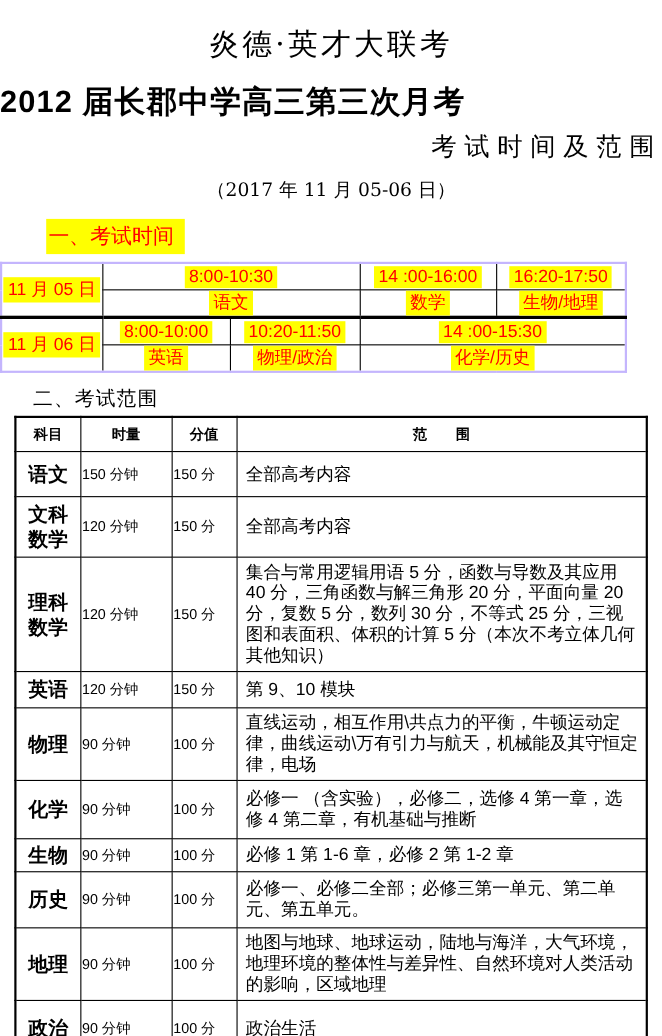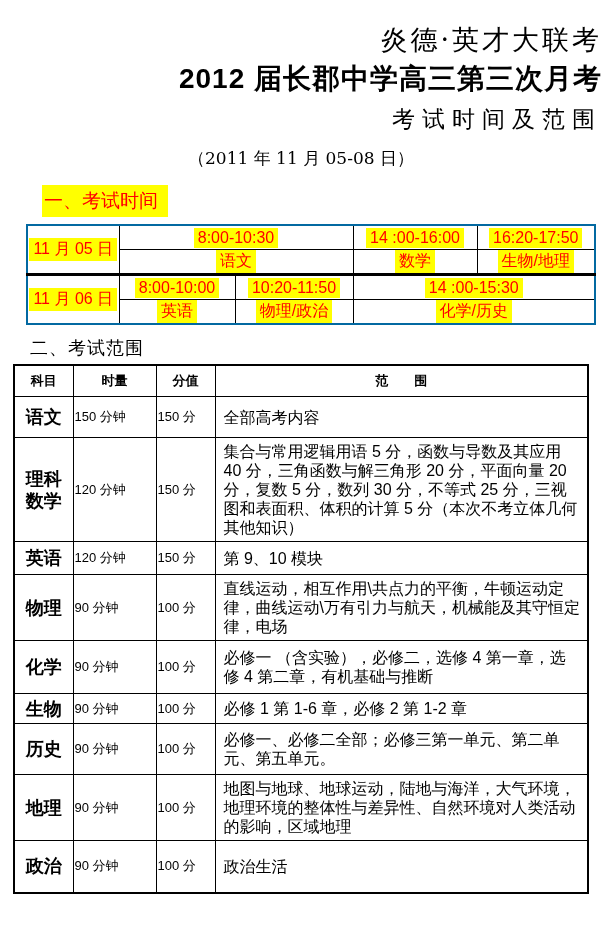--- a/index.html
+++ b/index.html
@@ -2,26 +2,26 @@
 <html><head>
 <meta charset="utf-8">
 <style>
   html,body { margin:0; padding:0; }
   body {
     width:602px; height:942px; background:#ffffff; color:#000;
     font-family:"Liberation Sans", sans-serif;
     overflow:hidden;
   }
   .brand-title {
-    margin-top:22px; text-align:right;
+    margin-top:22px; text-align:center;
     font-family:"DejaVu Serif", serif;
     font-size:27px; letter-spacing:3px;
   }
   .exam-title {
-    margin-top:2px; text-align:right;
+    margin-top:16px; text-align:left;
     font-size:28px; font-weight:bold; letter-spacing:1px;
   }
   .subtitle {
     margin-top:6px; text-align:right;
     font-family:"DejaVu Serif", serif;
     font-size:23px; letter-spacing:7px;
   }
   .date-line {
     margin-top:12px; text-align:center;
     font-family:"DejaVu Serif", serif;
@@ -33,22 +33,22 @@
   }
   .sec-time .hl {
     display:inline-block; font-size:19px; padding:3px 10px 3px 2px;
   }
   .sec-scope {
     margin:11px 0 4px 30px; font-size:18px; letter-spacing:1px;
   }
 
   table.t1 {
     border-collapse:collapse; table-layout:fixed;
-    margin-left:26px; width:568px;
-    border:2px solid #0369a1;
+    margin-left:0; width:568px;
+    border:2px solid #c4b5fd;
   }
   table.t1 td {
     border:1px solid #000; text-align:center;
     height:23px; font-size:16px; padding:0; overflow:hidden;
   }
   table.t1 tr.day2-first td { border-top:3px solid #000; }
   table.t1 .hl { display:inline-block; padding:1px 4px; white-space:nowrap; }
 
   table.t2 {
     border-collapse:collapse; table-layout:fixed;
@@ -74,21 +74,21 @@
     font-size:16px; line-height:19px; text-align:left;
     padding:4px 6px 4px 8px;
   }
 </style>
 </head>
 <body>
 
 <div class="brand-title">炎德·英才大联考</div>
 <div class="exam-title">2012 届长郡中学高三第三次月考</div>
 <div class="subtitle">考试时间及范围</div>
-<div class="date-line">（2011 年 11 月 05-08 日）</div>
+<div class="date-line">（2017 年 11 月 05-06 日）</div>
 
 <div class="sec-time">
   <span class="hl">一、考试时间</span>
 </div>
 
 <table class="t1">
   <colgroup>
     <col style="width:92px">
       <col style="width:116px">
       <col style="width:118px">
@@ -136,20 +136,26 @@
     <th>时量</th>
     <th>分值</th>
     <th>范　　围</th>
   </tr>
   <tr style="height:41px">
     <td class="subj">语文</td>
     <td class="dur">150 分钟</td>
     <td class="score">150 分</td>
     <td class="range">全部高考内容</td>
   </tr>
+  <tr style="height:55px">
+    <td class="subj">文科数学</td>
+    <td class="dur">120 分钟</td>
+    <td class="score">150 分</td>
+    <td class="range">全部高考内容</td>
+  </tr>
   <tr style="height:93px">
     <td class="subj">理科数学</td>
     <td class="dur">120 分钟</td>
     <td class="score">150 分</td>
     <td class="range">集合与常用逻辑用语 5 分，函数与导数及其应用 40 分，三角函数与解三角形 20 分，平面向量 20 分，复数 5 分，数列 30 分，不等式 25 分，三视图和表面积、体积的计算 5 分（本次不考立体几何其他知识）</td>
   </tr>
   <tr style="height:33px">
     <td class="subj">英语</td>
     <td class="dur">120 分钟</td>
     <td class="score">150 分</td>

